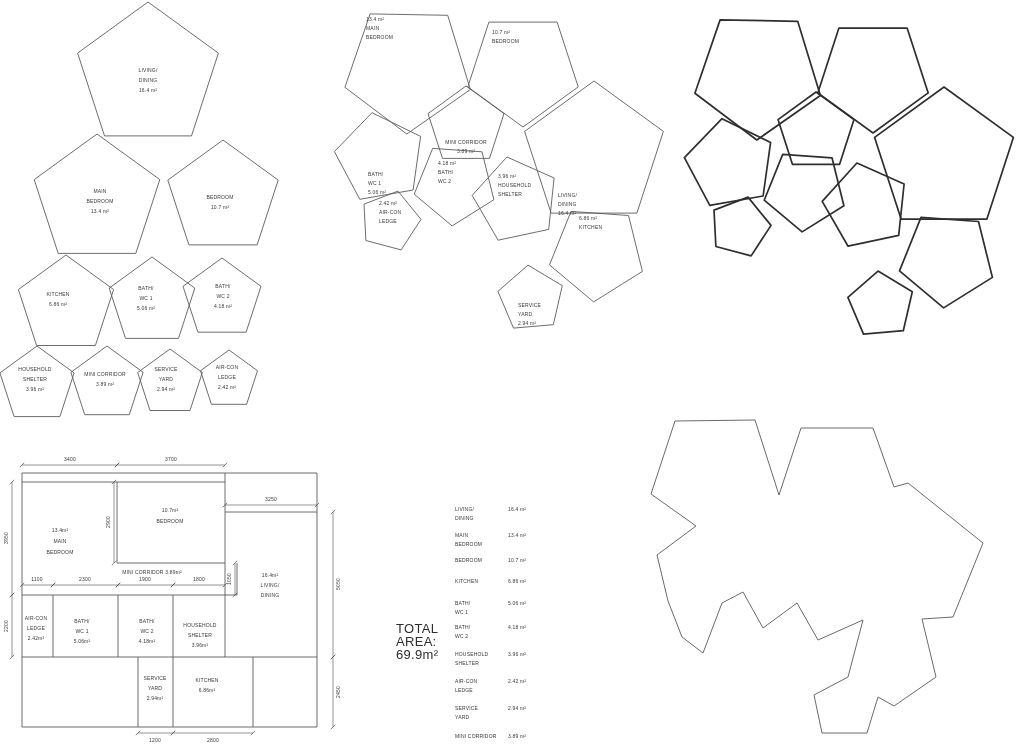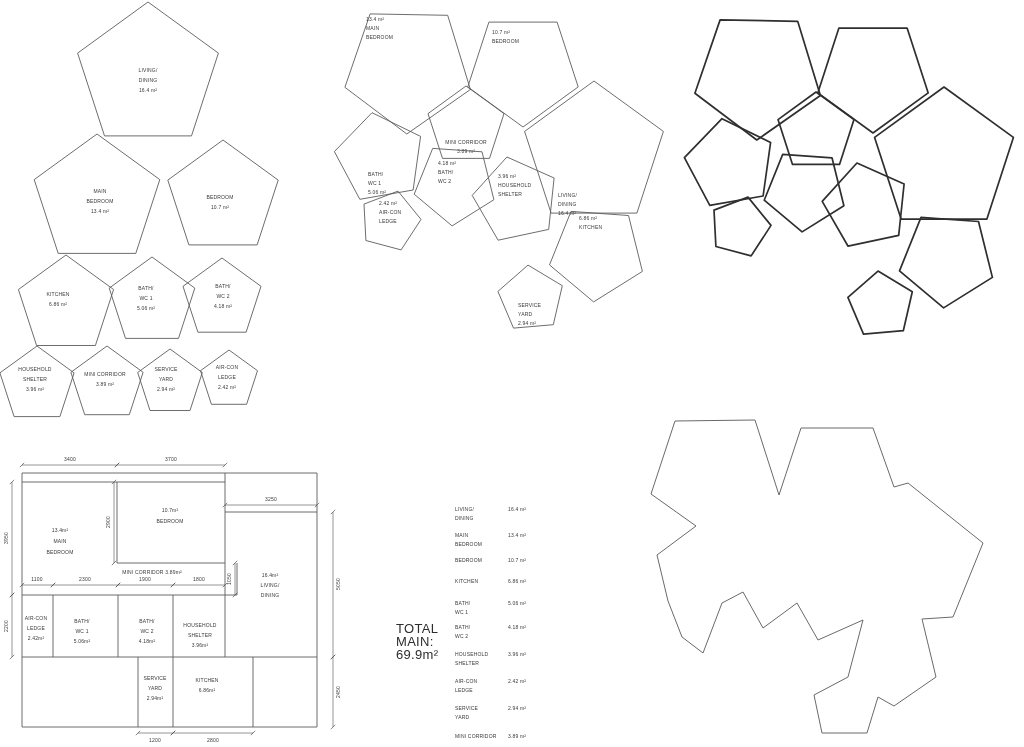--- a/index.html
+++ b/index.html
@@ -349,16 +349,16 @@
           <text x="455" y="738" font-size="5" text-anchor="start" fill="#3a3a3a">MINI CORRIDOR</text>
           <text x="508" y="738" font-size="5" text-anchor="start" fill="#3a3a3a">3.89 m²</text>
         </g>
       </g>
       <g>
         <polygon points="675,421 755,420 779,495 801,428 873,428 894,487 908,483 983,543 953,617 922,619 936,677 894,706 878,697 867,733 822,733 814,695 848,677 863,620 818,640 797,603 763,628 743,592 722,603 703,653 682,637 668,601 657,555 696,526 651,494" fill="none" stroke="#6a6a6a" stroke-width="1" stroke-linejoin="round"></polygon>
       </g>
     </svg>
   <div id="total-block">
     <div>TOTAL</div>
-    <div>MAIN:</div>
+    <div>AREA:</div>
     <div>69.9m²</div>
   </div>
 </div>
 
 </body></html>

